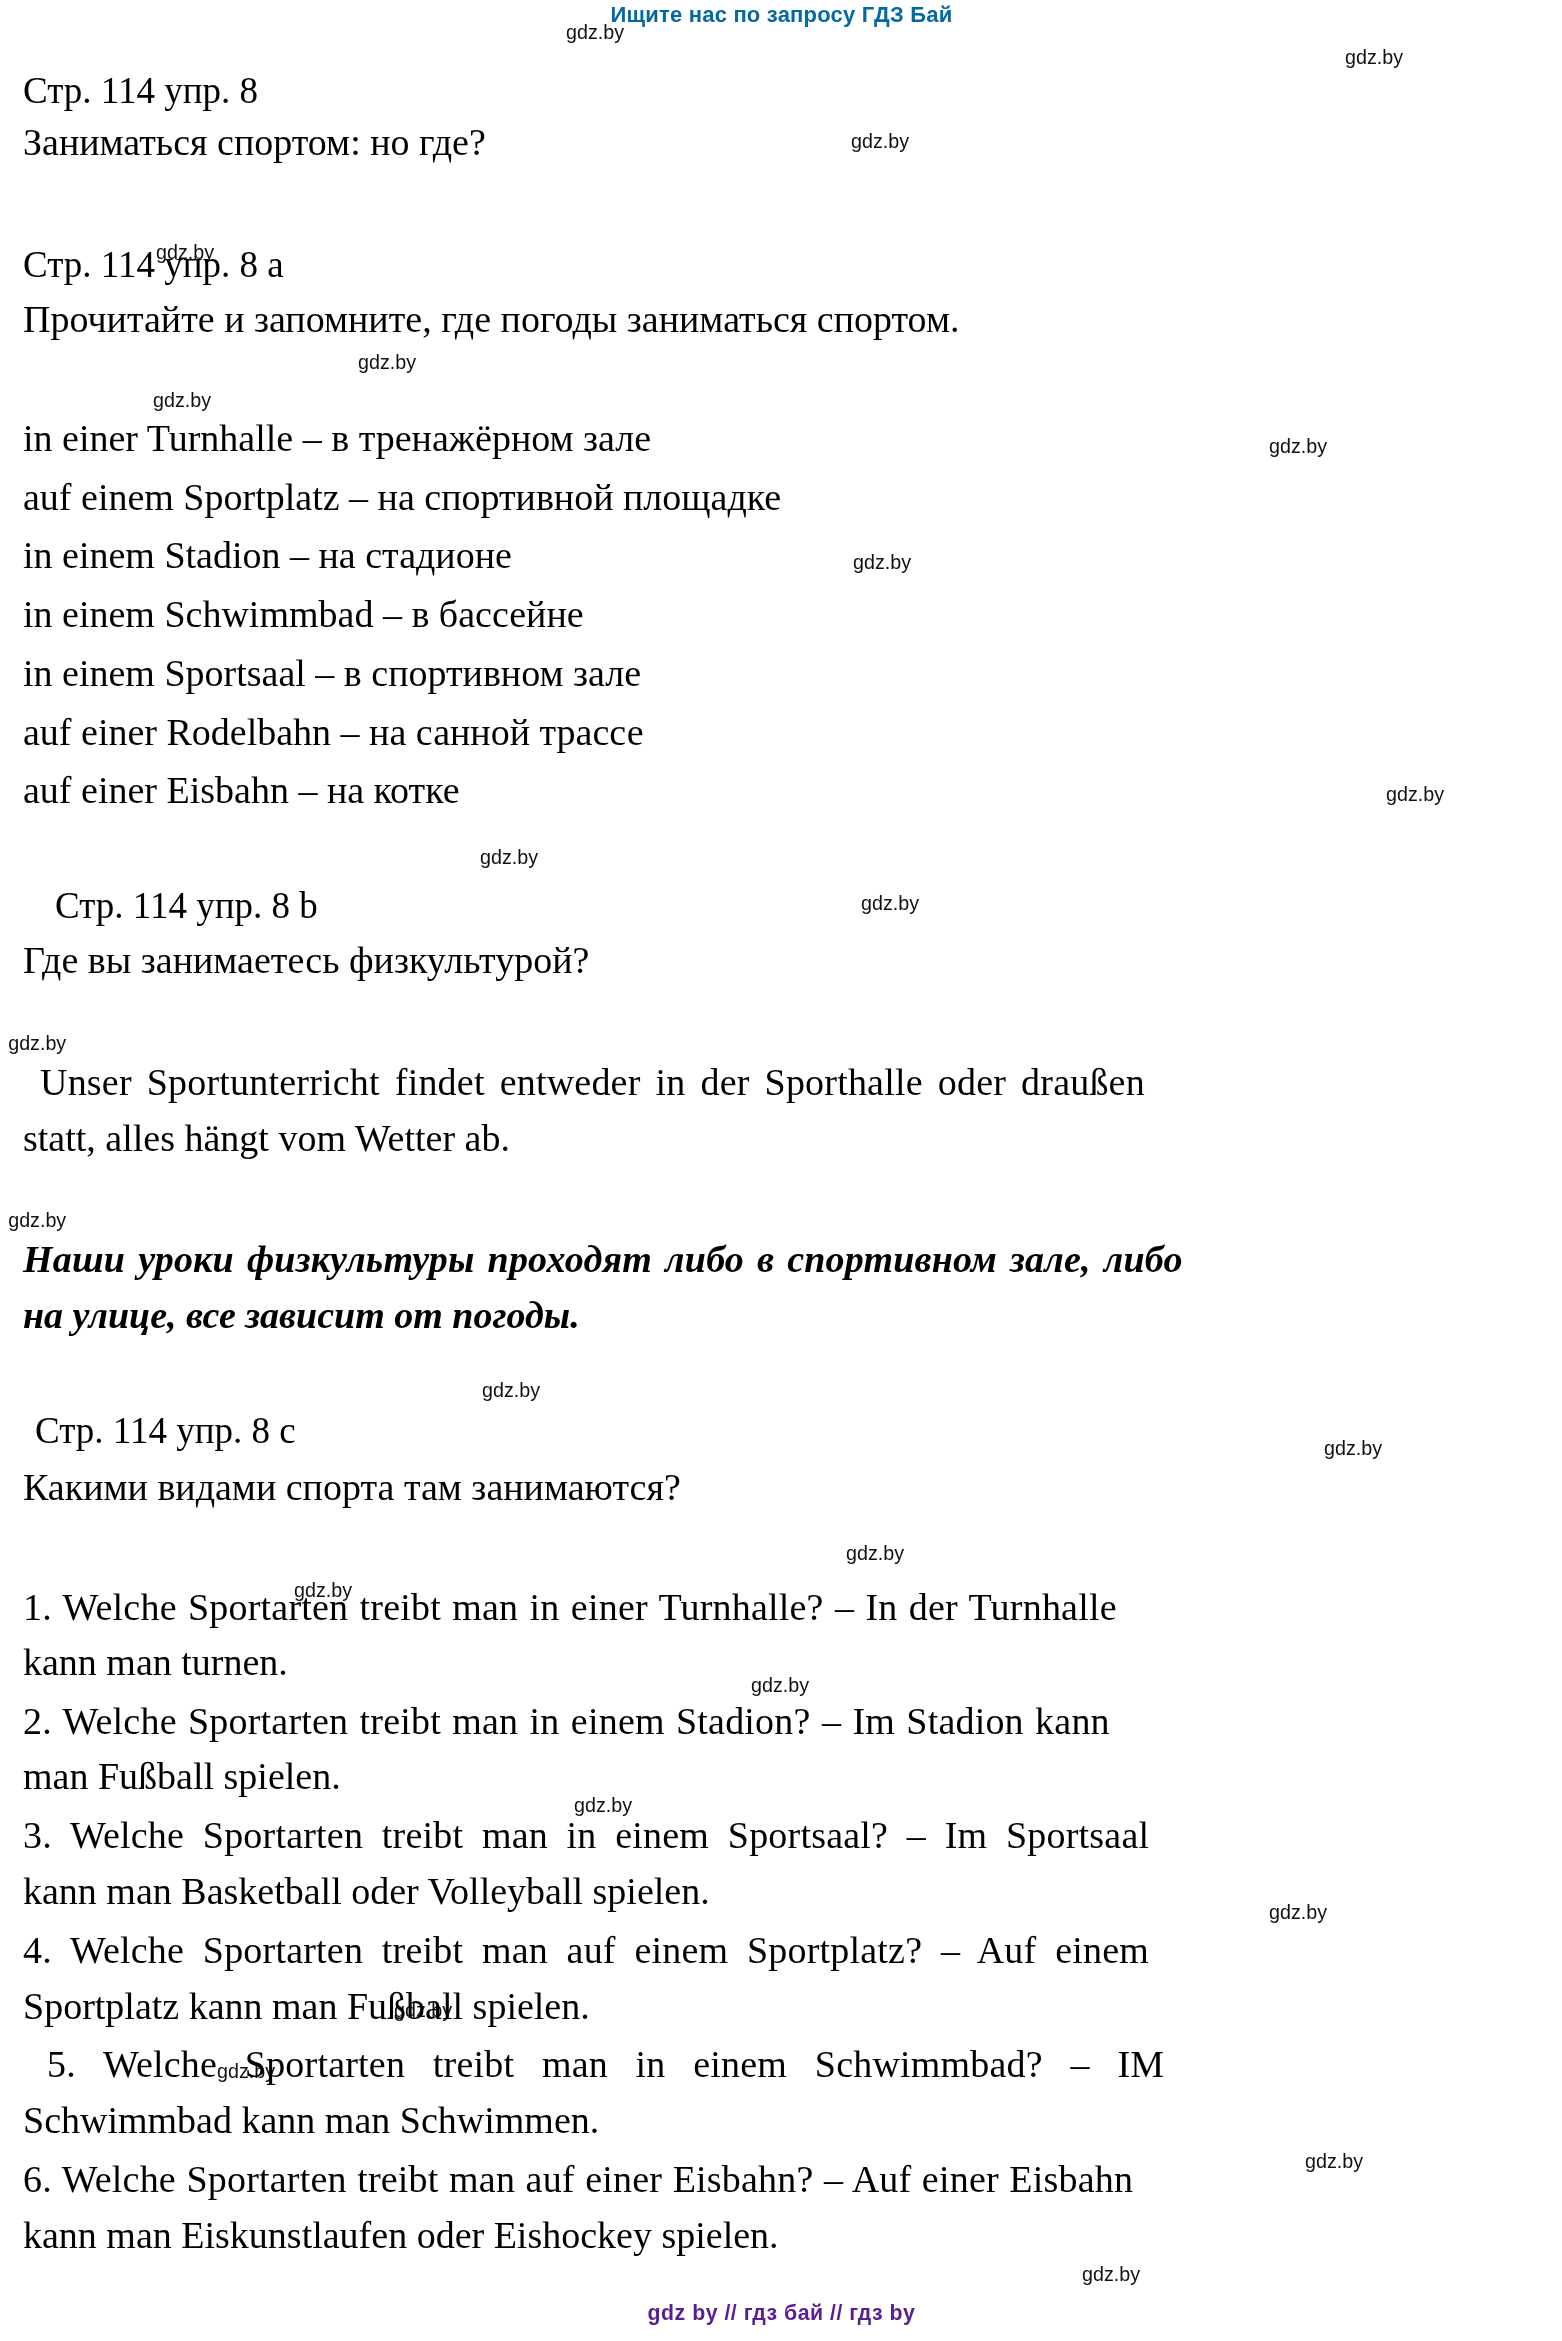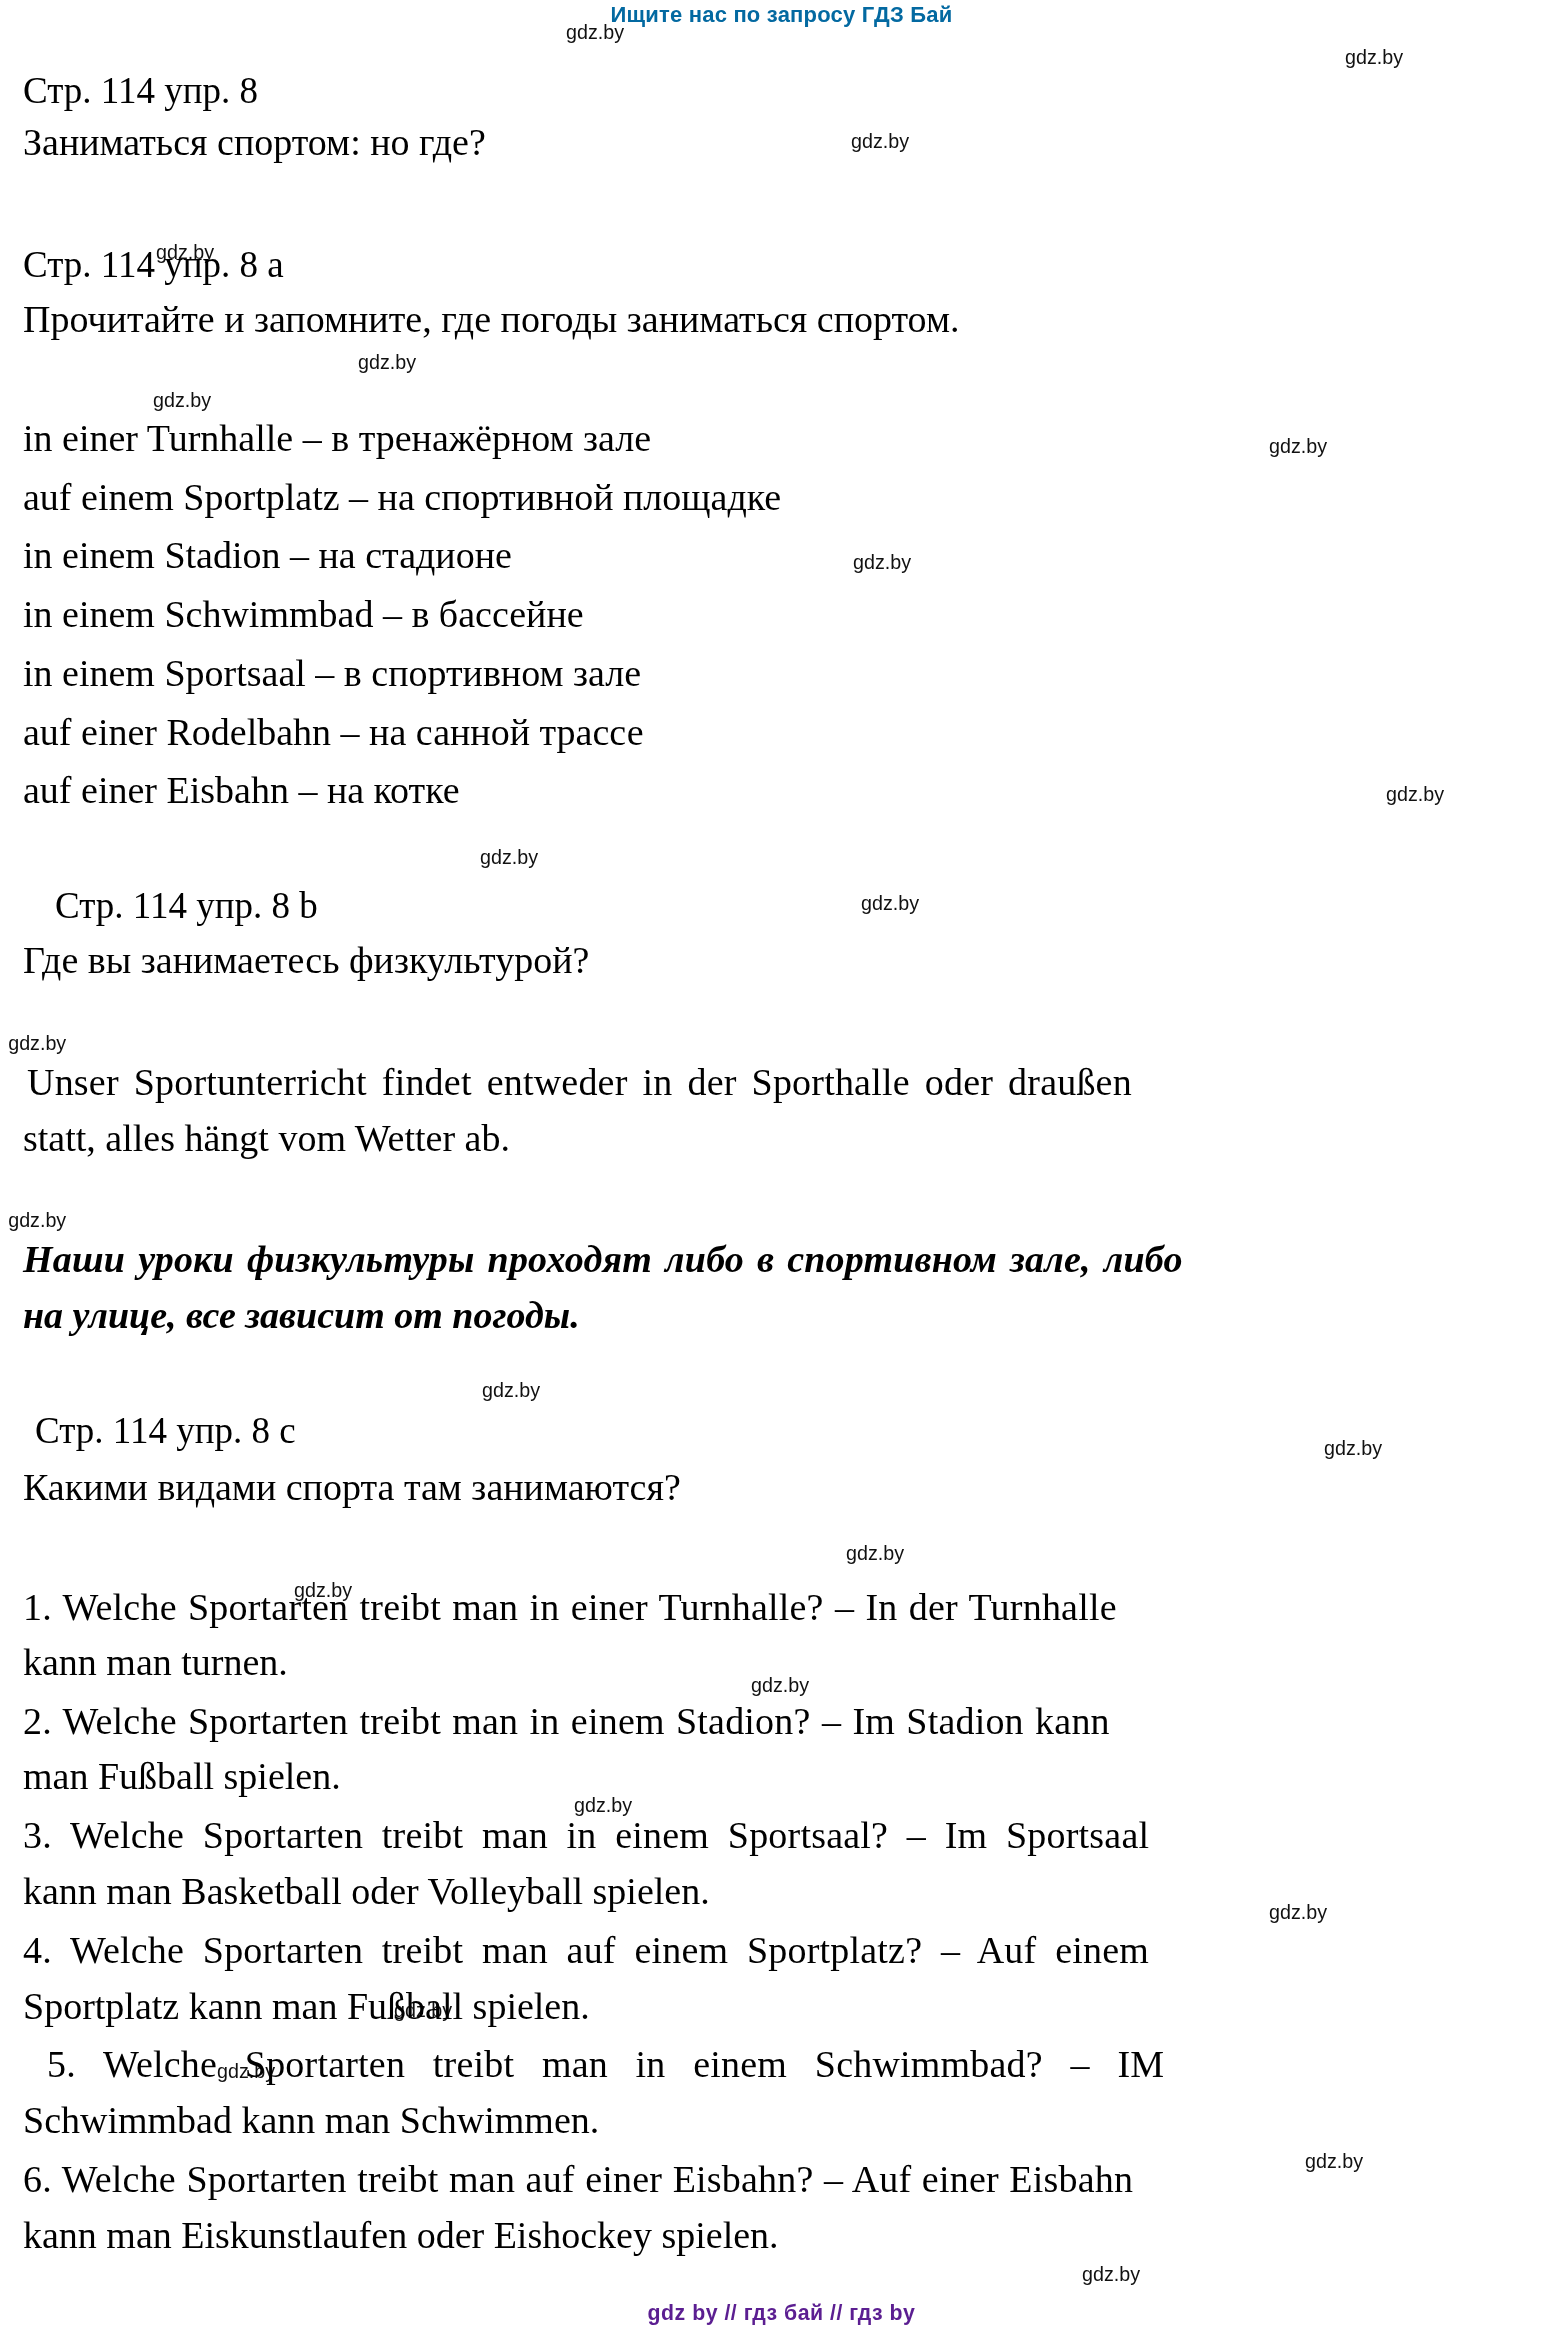--- a/index.html
+++ b/index.html
@@ -137,21 +137,21 @@
     <div class="line" style="top:478px; left:0;">auf einem Sportplatz – на спортивной площадке</div>
     <div class="line" style="top:536px; left:0;">in einem Stadion – на стадионе</div>
     <div class="line" style="top:595px; left:0;">in einem Schwimmbad – в бассейне</div>
     <div class="line" style="top:654px; left:0;">in einem Sportsaal – в спортивном зале</div>
     <div class="line" style="top:713px; left:0;">auf einer Rodelbahn – на санной трассе</div>
     <div class="line" style="top:771px; left:0;">auf einer Eisbahn – на котке</div>
 
     <div class="line heading" style="top:887px; left:0;margin-left:32px;">Стр. 114 упр. 8 b</div>
     <div class="line" style="top:941px; left:0;">Где вы занимаетесь физкультурой?</div>
 
-    <div class="line just1" style="top:1063px; left:4px;">Unser Sportunterricht findet entweder in der Sporthalle oder draußen</div>
+    <div class="line just1" style="top:1063px; left:17px;">Unser Sportunterricht findet entweder in der Sporthalle oder draußen</div>
     <div class="line" style="top:1119px; left:0;">statt, alles hängt vom Wetter ab.</div>
 
     <div class="line ital just2" style="top:1240px; left:0;">Наши уроки физкультуры проходят либо в спортивном зале, либо</div>
     <div class="line ital" style="top:1296px; left:0;">на улице, все зависит от погоды.</div>
 
     <div class="line heading" style="top:1412px; left:12px;">Стр. 114 упр. 8 c</div>
     <div class="line" style="top:1468px; left:0;">Какими видами спорта там занимаются?</div>
 
     <div class="line just4" style="top:1588px; left:0;">1. Welche Sportarten treibt man in einer Turnhalle? – In der Turnhalle</div>
     <div class="line" style="top:1643px; left:0;">kann man turnen.</div>

